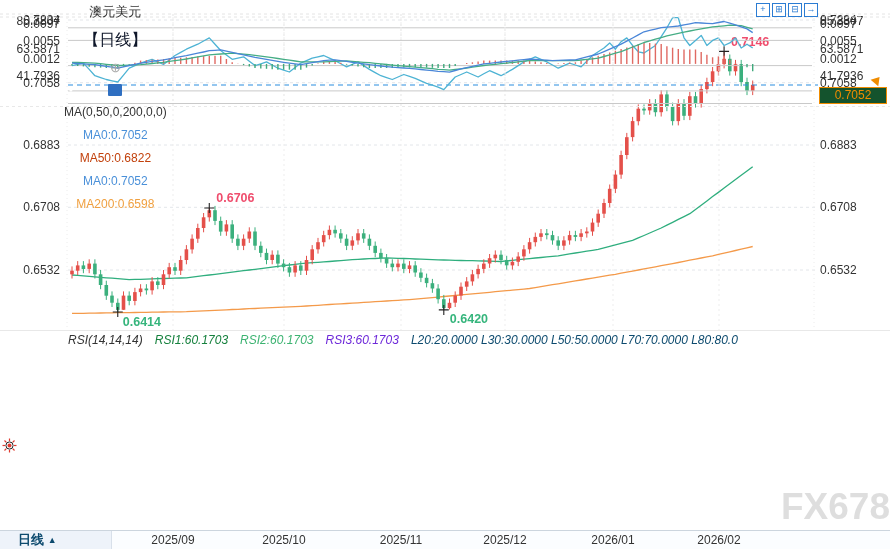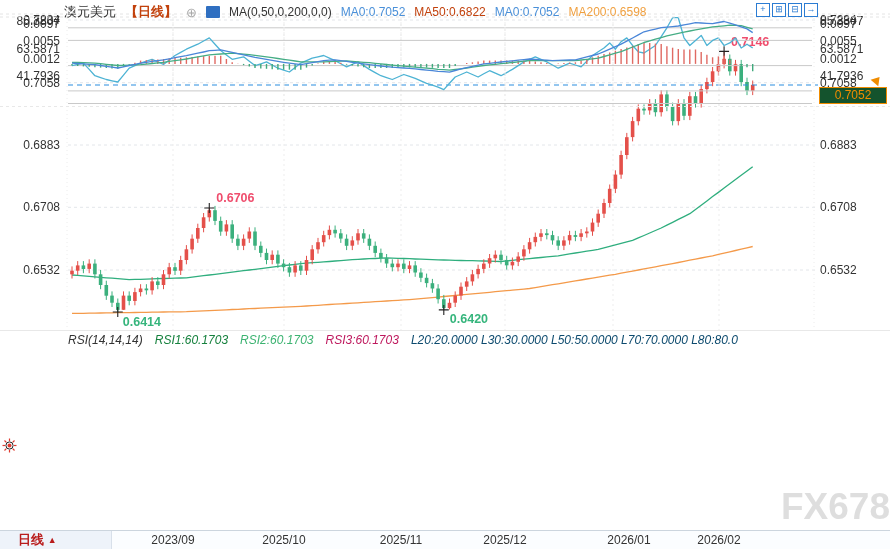--- a/index.html
+++ b/index.html
@@ -2,43 +2,43 @@
 <html><head>
 <meta charset="utf-8">
 <style>
   html,body{margin:0;padding:0;background:#fff;}
   .app{position:relative;width:890px;height:549px;background:#fff;overflow:hidden;
        font-family:"Liberation Sans",sans-serif;font-size:12px;color:#333;}
   svg{position:absolute;left:0;display:block;}
   #priceSvg{top:0;}
   #rsiSvg{top:331;}
   #macdSvg{top:438;}
-  .hdr{position:absolute;top:3px;left:64px;display:flex;align-items:center;gap:9px;white-space:nowrap;z-index:5;}
+  .hdr{position:absolute;top:3px;left:64px;display:flex;align-items:center;gap:9px;white-space:nowrap;z-index:5;flex-direction:column;}
   .hdr .sym{color:#333;font-size:13px;}
-  .hdr .per{color:#c2410c;font-size:13px;font-weight:bold;}
+  .hdr .per{color:#0f172a;font-size:16px;}
   .hdr .plus{color:#a9a9a9;font-size:13px;}
   .chartico{width:14px;height:12px;background:#2f6fc1;border-radius:1px;display:flex;align-items:center;justify-content:center;}
   .hdr .maf{color:#333;}
   .ma-b{color:#4a90d9;} .ma-g{color:#c2410c;text-align:center;} .ma-o{color:#f0a040;}
   .tools{position:absolute;top:3px;left:756px;display:flex;gap:2px;z-index:5;}
   .tool{width:12px;height:12px;border:1px solid #2b7cd3;color:#2b7cd3;font-size:9px;line-height:11px;
         text-align:center;background:#fff;cursor:pointer;}
   .pricebox{position:absolute;left:819px;top:87px;width:66px;height:15px;border:1px solid #f08c00;
             color:#f08c00;text-align:center;line-height:15px;font-size:12px;background:#14532d;z-index:6;}
   .upArrow{position:absolute;left:872px;top:76px;width:0;height:0;border-left:5px solid transparent;
            border-right:5px solid transparent;border-bottom:8px solid #f08c00;transform:rotate(40deg);z-index:6;}
   .subhdr{position:absolute;left:68px;display:flex;gap:12px;white-space:nowrap;z-index:5;background:transparent;font-style:italic;}
   #rsiHdr{top:333px;}
   #macdHdr{top:441px;}
-  .t-k{color:#333;} .t-b{color:#15803d;} .t-g{color:#3cb371;} .t-c{color:#be185d;} .t-gray{color:#0c4a6e;}
+  .t-k{color:#333;} .t-b{color:#15803d;} .t-g{color:#3cb371;} .t-c{color:#6d28d9;} .t-gray{color:#0c4a6e;}
   .sun{position:absolute;left:2px;top:438px;z-index:5;}
   .footer{position:absolute;left:0;top:530px;width:890px;height:19px;background:#fbfdff;
           border-top:1px solid #ccd5de;z-index:5;}
   .fperiod{position:absolute;left:0;top:0;width:112px;height:19px;background:#eef3fa;
-           border-right:1px solid #d8e0ea;color:#b91c1c;font-weight:bold;font-size:13px;
+           border-right:1px solid #d8e0ea;color:#0c4a6e;font-weight:bold;font-size:13px;
            line-height:18px;padding-left:18px;box-sizing:border-box;cursor:pointer;}
   .fperiod .tri{font-size:9px;vertical-align:1px;}
   .mon{position:absolute;top:2px;transform:translateX(-50%);color:#333;font-size:12px;}
   .watermark{position:absolute;right:0px;top:486px;font-size:37px;font-weight:bold;color:#c4c4c4;
              opacity:.55;letter-spacing:0px;z-index:3;}
 </style>
 </head>
 <body>
 
 <div class="app">
@@ -531,21 +531,21 @@
   </div>
 
   <div class="watermark">FX678</div>
 
   <div class="footer">
     <div class="fperiod">
       <span>日线</span>
       <span class="tri">▲</span>
     </div>
     <div id="months">
-        <div class="mon" style="left: 173px;">2023/09</div>
+        <div class="mon" style="left: 173px;">2025/09</div>
         <div class="mon" style="left: 284px;">2025/10</div>
         <div class="mon" style="left: 401px;">2025/11</div>
         <div class="mon" style="left: 505px;">2025/12</div>
-        <div class="mon" style="left: 629px;">2026/01</div>
+        <div class="mon" style="left: 613px;">2026/01</div>
         <div class="mon" style="left: 719px;">2026/02</div>
       </div>
   </div>
 </div>
 
 </body></html>

